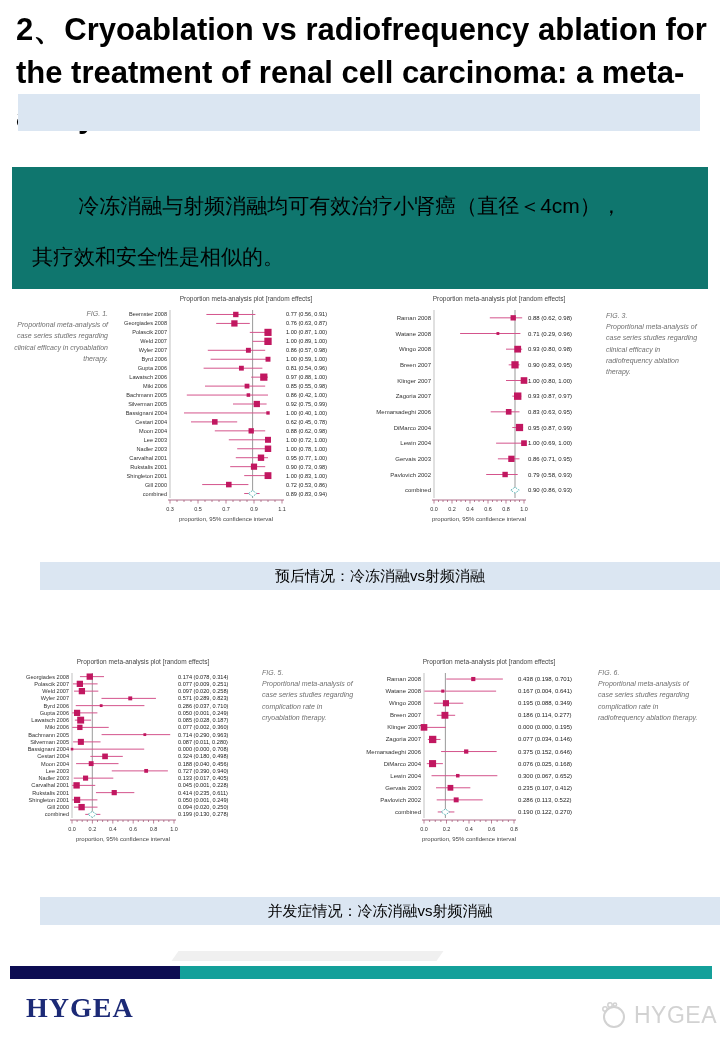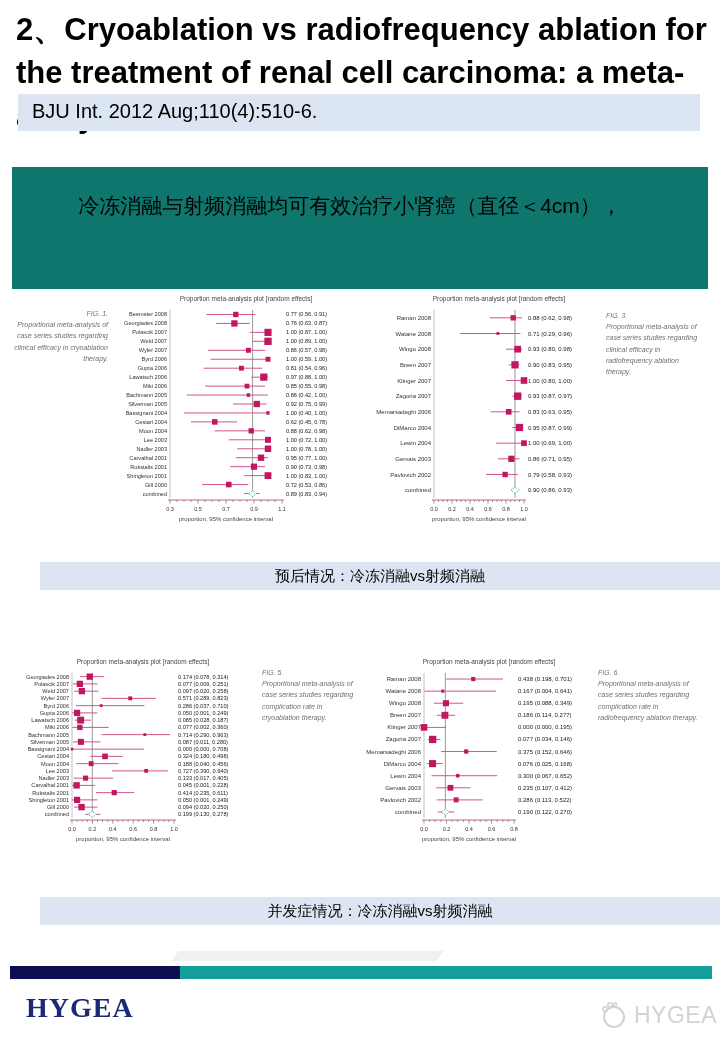--- a/index.html
+++ b/index.html
@@ -54,25 +54,25 @@
     color:#d2d2d2;font-size:23px;letter-spacing:0.5px;
   }
   .watermark .wm-text{margin-left:6px;}
 </style>
 </head>
 <body>
 
 <div class="page-title">2、Cryoablation vs radiofrequency ablation for the treatment of renal cell carcinoma: a meta-analysis of case series studies</div>
 
 <div class="citation-bar">
-  <span class="cit">BJU Int. 2012 Aug;110(4):510-6.</span>
 </div>
 
 <div class="summary-box">
   <div class="l1">冷冻消融与射频消融均可有效治疗小肾癌（直径＜4cm），</div>
+  <div class="l2">其疗效和安全性是相似的。</div>
 </div>
 
 <div class="charts-row row-1">
   <div class="fig-cap cap-1">
     <span class="fig-no">FIG. 1.</span>
     <span>Proportional meta-analysis of case series studies regarding clinical efficacy in cryoablation therapy.</span>
   </div>
   <svg class="forest" width="250" height="248">
       <text x="134" y="9" font-size="6.5" text-anchor="middle" fill="#444">Proportion meta-analysis plot [random effects]</text>
       <line x1="140.60000000000002" y1="18" x2="140.60000000000002" y2="206" stroke="#555555" stroke-width="0.6"></line>

